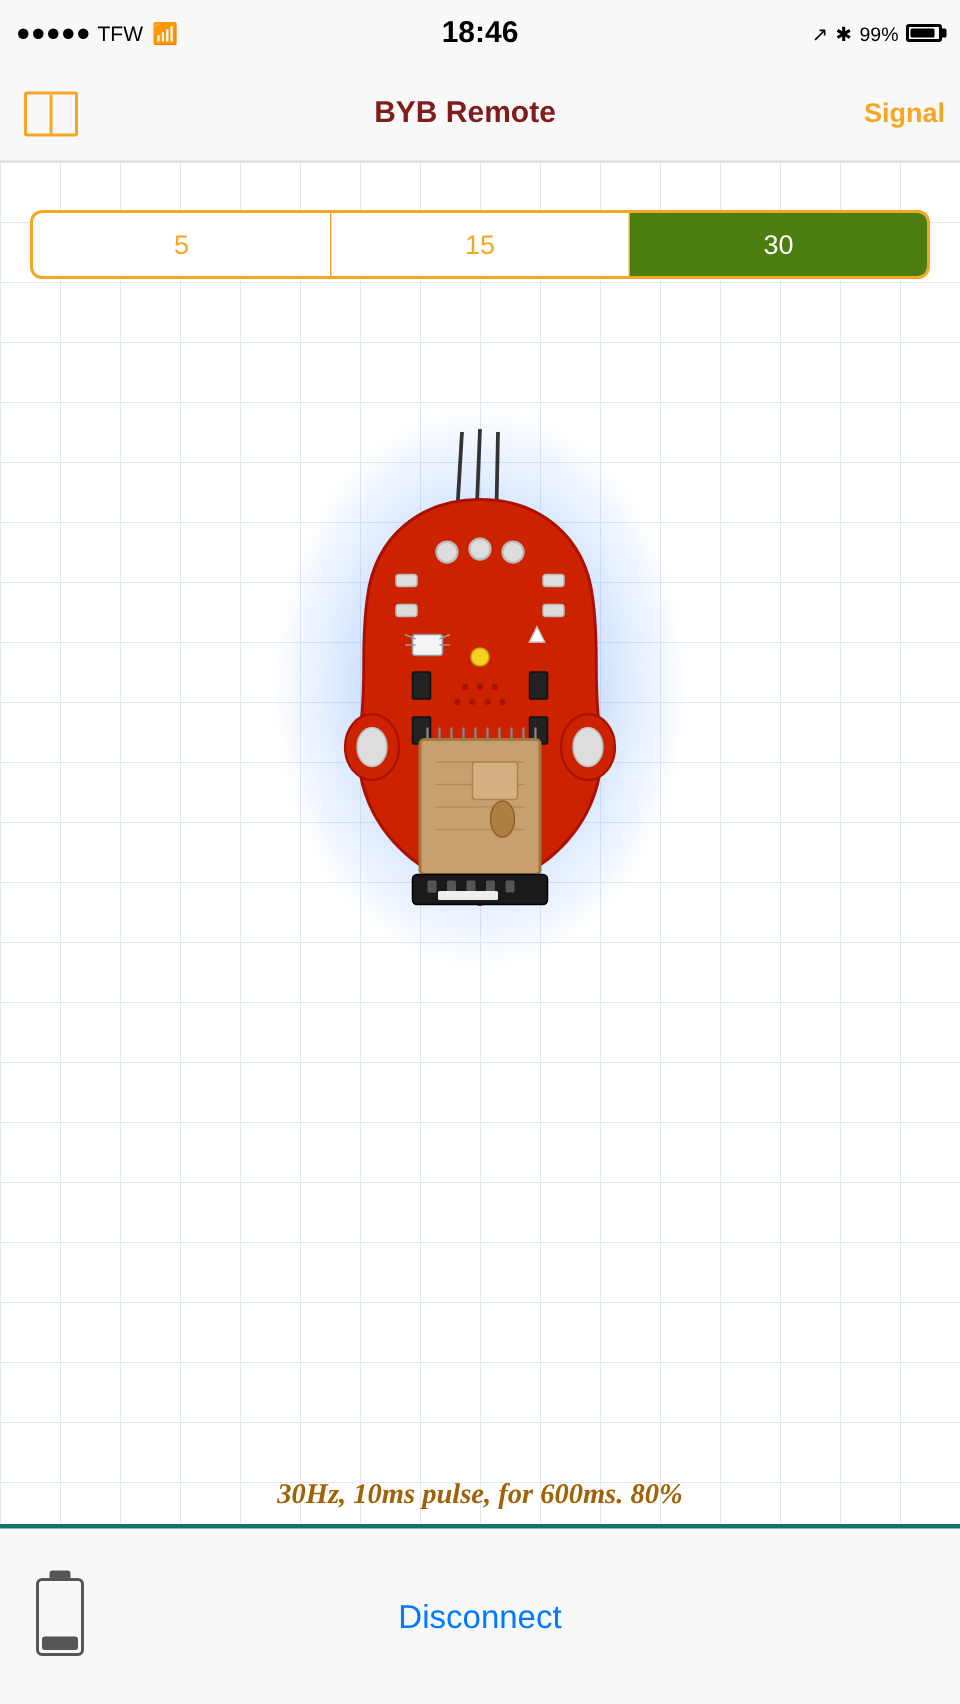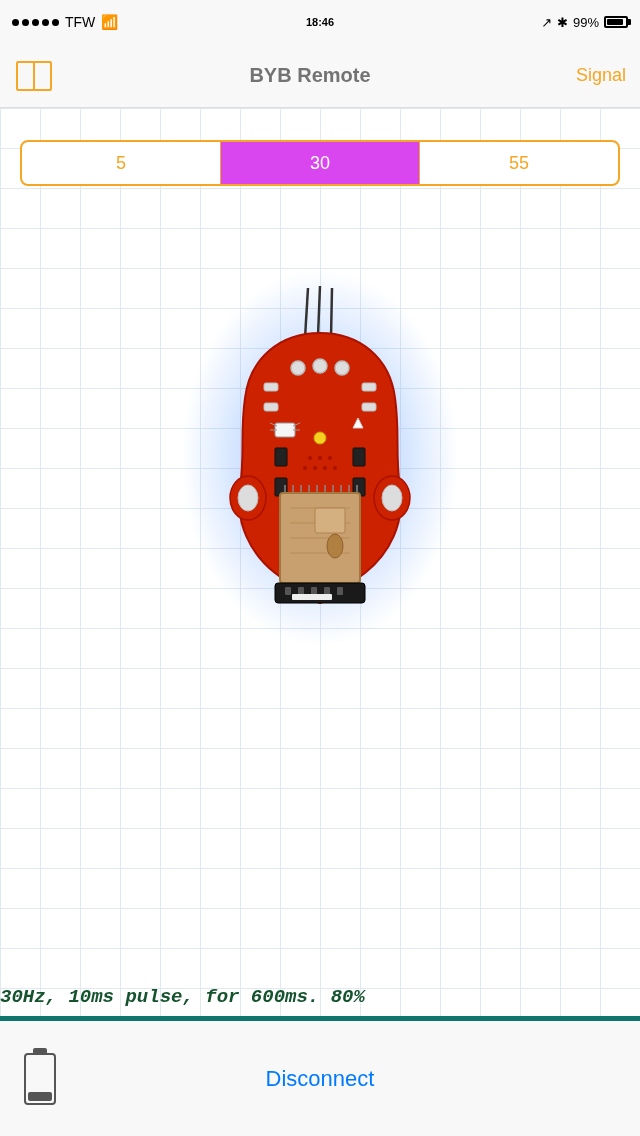--- a/index.html
+++ b/index.html
@@ -42,21 +42,21 @@
       background: #000;
     }
     .carrier {
       font-size: 14px;
       font-weight: 500;
     }
     .wifi-icon {
       font-size: 14px;
     }
     .status-center {
-      font-size: 11px;
+      font-size: 20px;
       font-weight: 600;
       position: absolute;
       left: 50%;
       transform: translateX(-50%);
     }
     .status-right {
       display: flex;
       align-items: center;
       gap: 5px;
       font-size: 13px;
@@ -116,30 +116,30 @@
       left: 50%;
       top: 0;
       bottom: 0;
       width: 2px;
       background: #f5a623;
       transform: translateX(-50%);
     }
     .nav-title {
       font-size: 20px;
       font-weight: 600;
-      color: #737373;
+      color: #7f1d1d;
     }
     .nav-right {
       width: 80px;
       text-align: right;
     }
     .signal-text {
       color: #f5a623;
       font-size: 18px;
-      font-weight: 400;
+      font-weight: 700;
       margin-left: 32px;
     }
 
     
     .main-content {
       width: 100%;
       height: calc(1136px - 44px - 64px);
       background: white;
       position: relative;
       overflow: hidden;
@@ -179,21 +179,21 @@
       font-size: 18px;
       font-weight: 500;
       color: #f5a623;
       cursor: pointer;
       border-right: 1.5px solid #f5a623;
     }
     .segment-item:last-child {
       border-right: none;
     }
     .segment-item.active {
-      background: #d946ef;
+      background: #4d7c0f;
       color: white;
     }
 
     
     .device-area {
       position: absolute;
       top: 130px;
       left: 50%;
       transform: translateX(-50%);
       width: 320px;
@@ -219,36 +219,37 @@
       width: 200px;
       height: 360px;
     }
 
     
     .status-text {
       position: absolute;
       bottom: 128px;
       left: 0;
       right: 0;
+      text-align: center;
       font-size: 19px;
       font-style: italic;
       font-weight: 600;
-      color: #14532d;
-      font-family: Liberation Mono, monospace;
+      color: #a16207;
+      font-family: Liberation Serif, serif;
     }
 
     
     .bottom-bar {
       position: absolute;
       bottom: 0;
       left: 0;
       right: 0;
       height: 120px;
       background: #f8f8f8;
-      border-top: 5px solid #0f766e;
+      border-top: 3px solid #0f766e;
       display: flex;
       align-items: center;
       justify-content: space-between;
       padding: 0 24px;
     }
     .battery-small {
       width: 32px;
       height: 52px;
       border: 2.5px solid #555;
       border-radius: 4px;
@@ -319,25 +320,25 @@
   </div>
 </div>
 
 <div class="main-content">
   <div class="grid-bg"></div>
 
   <div class="segment-control">
     <div class="segment-item">
       <span>5</span>
     </div>
+    <div class="segment-item">
+      <span>15</span>
+    </div>
     <div class="segment-item active">
       <span>30</span>
-    </div>
-    <div class="segment-item">
-      <span>55</span>
     </div>
   </div>
 
   <div class="device-area">
     <div class="glow"></div>
 
     <svg class="pcb-container" viewBox="0 0 200 360" xmlns="http://www.w3.org/2000/svg">
 
       <line x1="88" y1="10" x2="85" y2="60" stroke="#333" stroke-width="2.5"></line>
       <line x1="100" y1="8" x2="98" y2="58" stroke="#333" stroke-width="2.5"></line>

